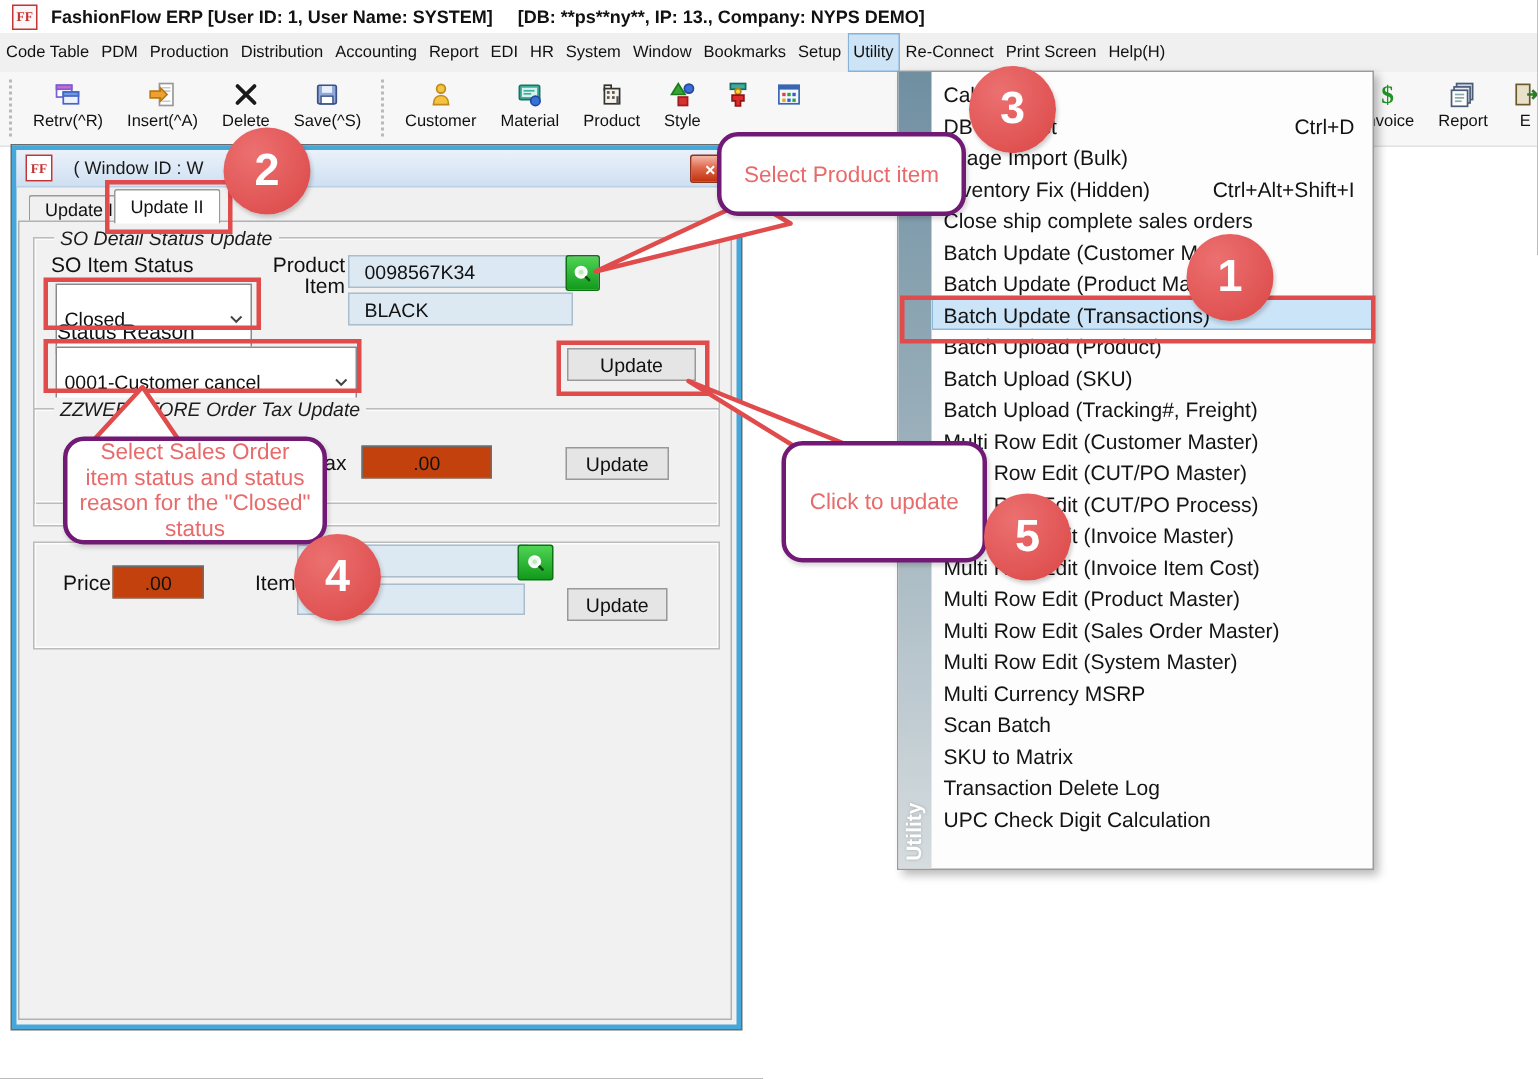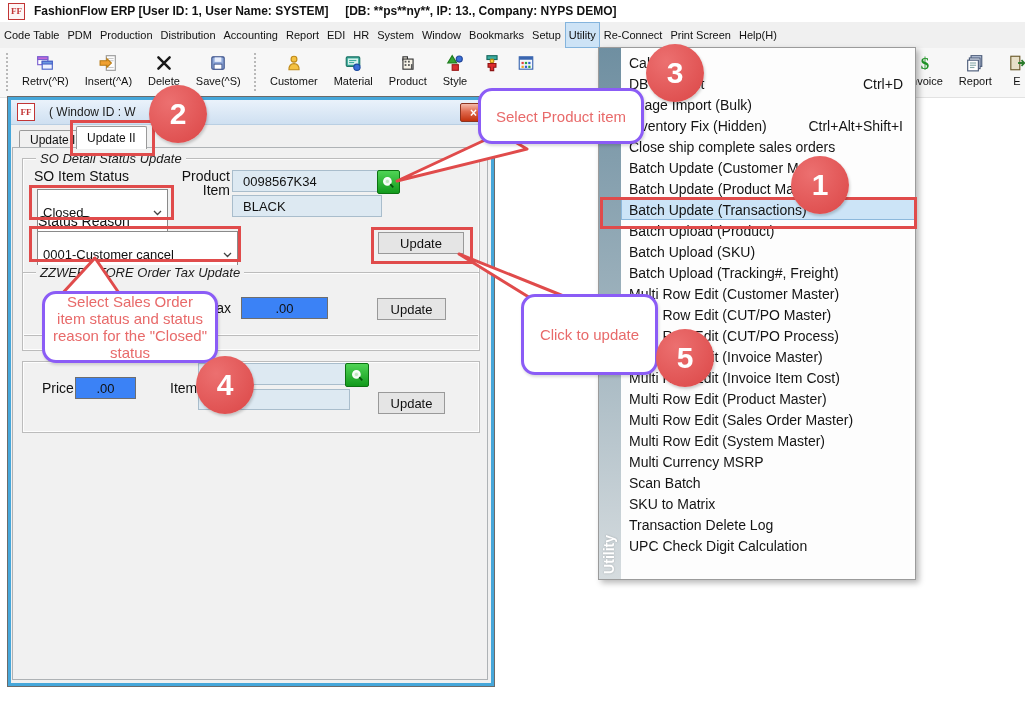--- a/index.html
+++ b/index.html
@@ -31,37 +31,37 @@
   .win-close{position:absolute;right:4px;top:3px;width:25px;height:17px;background:linear-gradient(#f4b9aa,#e06a4e 45%,#c3320e);border:1px solid #8d3420;border-radius:2px;color:#fff;font-size:12px;font-weight:bold;display:flex;align-items:center;justify-content:center;}
   .tab{position:absolute;font-size:12px;color:#111;padding:0 10px;display:flex;align-items:center;background:#f0f0f0;border:1px solid #9a9a9a;border-bottom:none;border-radius:2px 2px 0 0;}
   .tab.active{background:#fff;z-index:2;}
   .page{position:absolute;left:1px;top:47px;width:474px;height:531px;background:#f1f1f1;border:1px solid #aeb2b5;}
 
   .groupbox{position:absolute;border:1px solid #bcbcbc;box-shadow:inset 0 0 0 1px #fdfdfd;}
   .g-label{position:absolute;top:-8px;left:13px;background:#f1f1f1;padding:0 4px;font-style:italic;font-size:13px;color:#1c1c1c;white-space:nowrap;}
   .flabel{position:absolute;font-size:14px;color:#111;white-space:nowrap;}
   .combo{position:absolute;background:#fff;border:1px solid #8a8a8a;font-size:13px;color:#111;display:flex;align-items:center;justify-content:space-between;padding:12px 5px;}
   .field-blue{position:absolute;background:#dde9f2;border:1px solid #a9bdcc;font-size:13px;color:#111;display:flex;align-items:center;padding:0 10px;}
-  .field-white{position:absolute;background:#3b82f6;border:1px solid #6e6e6e;font-size:13px;color:#111;display:flex;align-items:center;justify-content:center;}
+  .field-white{position:absolute;background:#c2410c;border:1px solid #6e6e6e;font-size:13px;color:#111;display:flex;align-items:center;justify-content:center;}
   .btn{position:absolute;background:#e5e5e5;border:1px solid #999;font-size:13px;color:#111;display:flex;align-items:center;justify-content:center;}
   .mag-btn{position:absolute;background:linear-gradient(#4fd455,#129a1c);border:1px solid #0c7212;border-radius:2px;display:flex;align-items:center;justify-content:center;}
 
   
   .dropdown{position:absolute;left:598px;top:47px;width:318px;height:533px;background:#fdfdfd;border:1px solid #9b9b9b;box-shadow:3px 3px 6px rgba(0,0,0,.28);z-index:20;display:flex;box-sizing:border-box;}
   .dd-strip{width:22px;background:linear-gradient(#6f8fa1,#a3b6c0 55%,#d6dcdf);position:relative;flex:0 0 auto;}
   .dd-strip-label{position:absolute;bottom:5px;left:2px;writing-mode:vertical-rl;transform:rotate(180deg);color:#fff;font-weight:bold;font-size:14px;text-shadow:0 0 2px rgba(0,0,0,.25);}
   .dd-items{flex:1;padding:4px 0;position:relative;}
   .dd-item{height:21px;display:flex;align-items:center;padding:0 12px 0 8px;font-size:14px;color:#141414;white-space:nowrap;}
   .dd-item.selected{background:#cce4f7;box-shadow:inset 0 0 0 1px #8cb8dc;}
   .dd-shortcut{margin-left:auto;padding-left:10px;}
 
   
   .tails{position:absolute;left:0;top:0;width:1025px;height:719px;z-index:28;pointer-events:none;}
   .redbox{position:absolute;border:3px solid #e04b4b;z-index:27;pointer-events:none;}
-  .bubble{position:absolute;background:#fff;border:3px solid #8b5cf6;border-radius:14px;z-index:29;display:flex;align-items:center;justify-content:center;text-align:center;color:#e86a6a;font-size:15px;line-height:17px;padding:3px 6px;box-sizing:border-box;box-shadow:1px 2px 3px rgba(0,0,0,.15);}
+  .bubble{position:absolute;background:#fff;border:3px solid #701a75;border-radius:14px;z-index:29;display:flex;align-items:center;justify-content:center;text-align:center;color:#e86a6a;font-size:15px;line-height:17px;padding:3px 6px;box-sizing:border-box;box-shadow:1px 2px 3px rgba(0,0,0,.15);}
   .badge{position:absolute;width:58px;height:58px;border-radius:50%;background:radial-gradient(circle at 35% 30%,#ec7070,#db4646);color:#fff;font-size:30px;font-weight:bold;display:flex;align-items:center;justify-content:center;z-index:31;box-shadow:1px 2px 3px rgba(0,0,0,.2);}
 </style>
 </head>
 <body>
 
 <div class="screen">
 
   <div class="titlebar">
     <div class="ff-logo">FF</div>
     <div class="titlebar-text">FashionFlow ERP [User ID: 1, User Name: SYSTEM]     [DB: **ps**ny**, IP: 13., Company: NYPS DEMO]</div>

